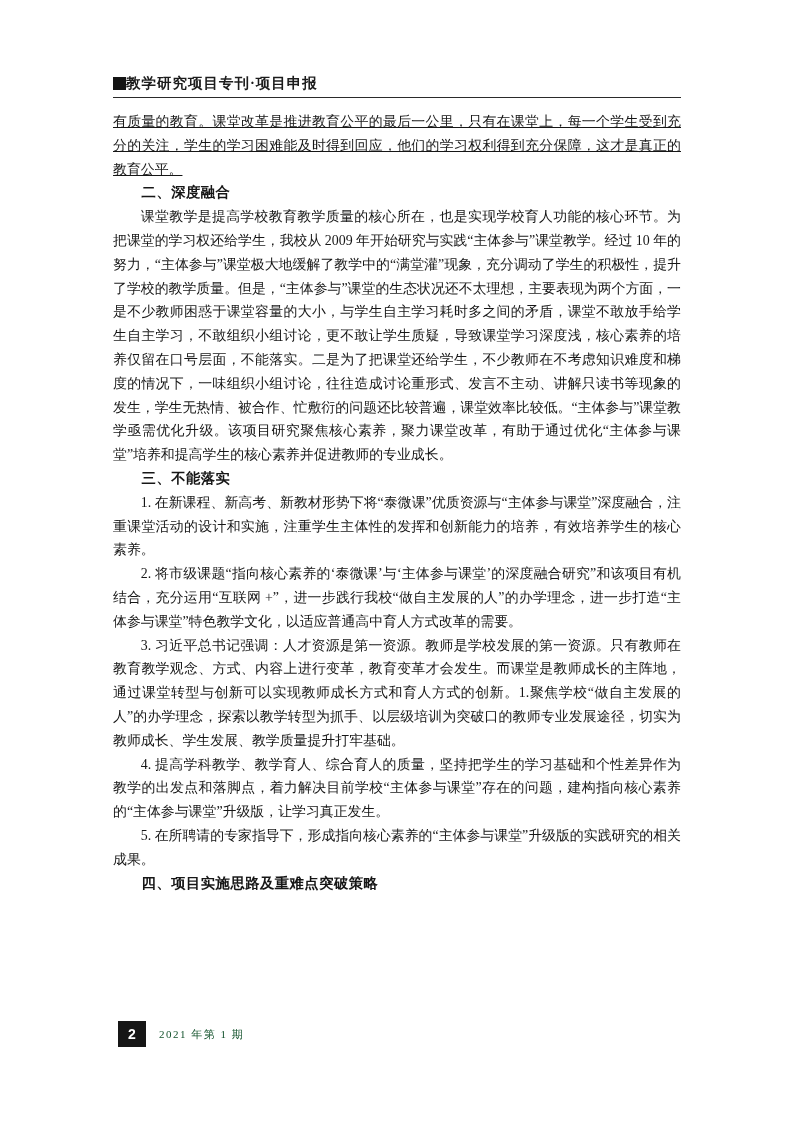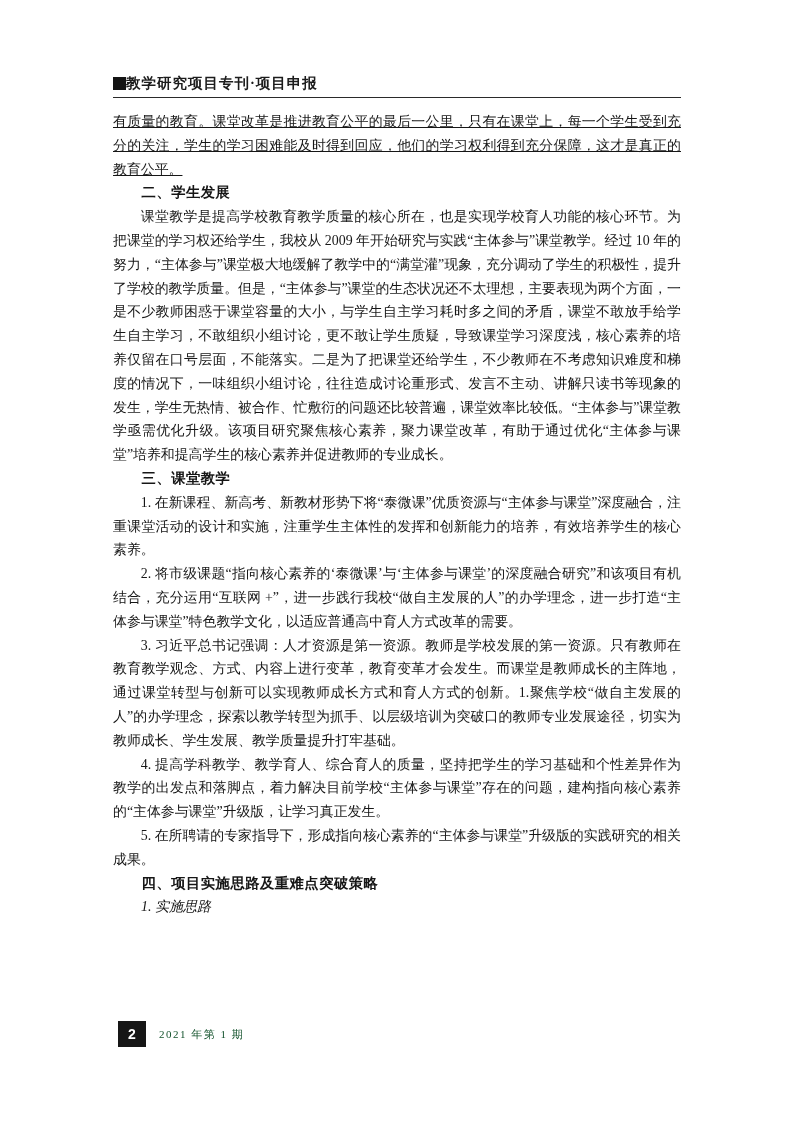--- a/index.html
+++ b/index.html
@@ -107,30 +107,29 @@
 
   <div class="running-head">
     <span class="marker"></span>
     <span>教学研究项目专刊·项目申报</span>
   </div>
 
   <div class="head-rule"></div>
 
   <div class="doc-body">
       <p class="continuation">有质量的教育。课堂改革是推进教育公平的最后一公里，只有在课堂上，每一个学生受到充分的关注，学生的学习困难能及时得到回应，他们的学习权利得到充分保障，这才是真正的教育公平。</p>
-      <p class="heading">二、学生发展</p>
+      <p class="heading">二、深度融合</p>
       <p class="paragraph">课堂教学是提高学校教育教学质量的核心所在，也是实现学校育人功能的核心环节。为把课堂的学习权还给学生，我校从 2009 年开始研究与实践“主体参与”课堂教学。经过 10 年的努力，“主体参与”课堂极大地缓解了教学中的“满堂灌”现象，充分调动了学生的积极性，提升了学校的教学质量。但是，“主体参与”课堂的生态状况还不太理想，主要表现为两个方面，一是不少教师困惑于课堂容量的大小，与学生自主学习耗时多之间的矛盾，课堂不敢放手给学生自主学习，不敢组织小组讨论，更不敢让学生质疑，导致课堂学习深度浅，核心素养的培养仅留在口号层面，不能落实。二是为了把课堂还给学生，不少教师在不考虑知识难度和梯度的情况下，一味组织小组讨论，往往造成讨论重形式、发言不主动、讲解只读书等现象的发生，学生无热情、被合作、忙敷衍的问题还比较普遍，课堂效率比较低。“主体参与”课堂教学亟需优化升级。该项目研究聚焦核心素养，聚力课堂改革，有助于通过优化“主体参与课堂”培养和提高学生的核心素养并促进教师的专业成长。</p>
-      <p class="heading">三、课堂教学</p>
+      <p class="heading">三、不能落实</p>
       <p class="paragraph">1. 在新课程、新高考、新教材形势下将“泰微课”优质资源与“主体参与课堂”深度融合，注重课堂活动的设计和实施，注重学生主体性的发挥和创新能力的培养，有效培养学生的核心素养。</p>
       <p class="paragraph">2. 将市级课题“指向核心素养的‘泰微课’与‘主体参与课堂’的深度融合研究”和该项目有机结合，充分运用“互联网 +”，进一步践行我校“做自主发展的人”的办学理念，进一步打造“主体参与课堂”特色教学文化，以适应普通高中育人方式改革的需要。</p>
       <p class="paragraph">3. 习近平总书记强调：人才资源是第一资源。教师是学校发展的第一资源。只有教师在教育教学观念、方式、内容上进行变革，教育变革才会发生。而课堂是教师成长的主阵地，通过课堂转型与创新可以实现教师成长方式和育人方式的创新。1.聚焦学校“做自主发展的人”的办学理念，探索以教学转型为抓手、以层级培训为突破口的教师专业发展途径，切实为教师成长、学生发展、教学质量提升打牢基础。</p>
       <p class="paragraph">4. 提高学科教学、教学育人、综合育人的质量，坚持把学生的学习基础和个性差异作为教学的出发点和落脚点，着力解决目前学校“主体参与课堂”存在的问题，建构指向核心素养的“主体参与课堂”升级版，让学习真正发生。</p>
       <p class="paragraph">5. 在所聘请的专家指导下，形成指向核心素养的“主体参与课堂”升级版的实践研究的相关成果。</p>
       <p class="heading">四、项目实施思路及重难点突破策略</p>
-      <p class="subheading">1. 实施思路</p>
     </div>
 
   <div class="page-footer">
     <span class="pagenum-badge">2</span>
     <span class="issue-label">2021 年第 1 期</span>
   </div>
 
 </div>
 
 </body></html>

